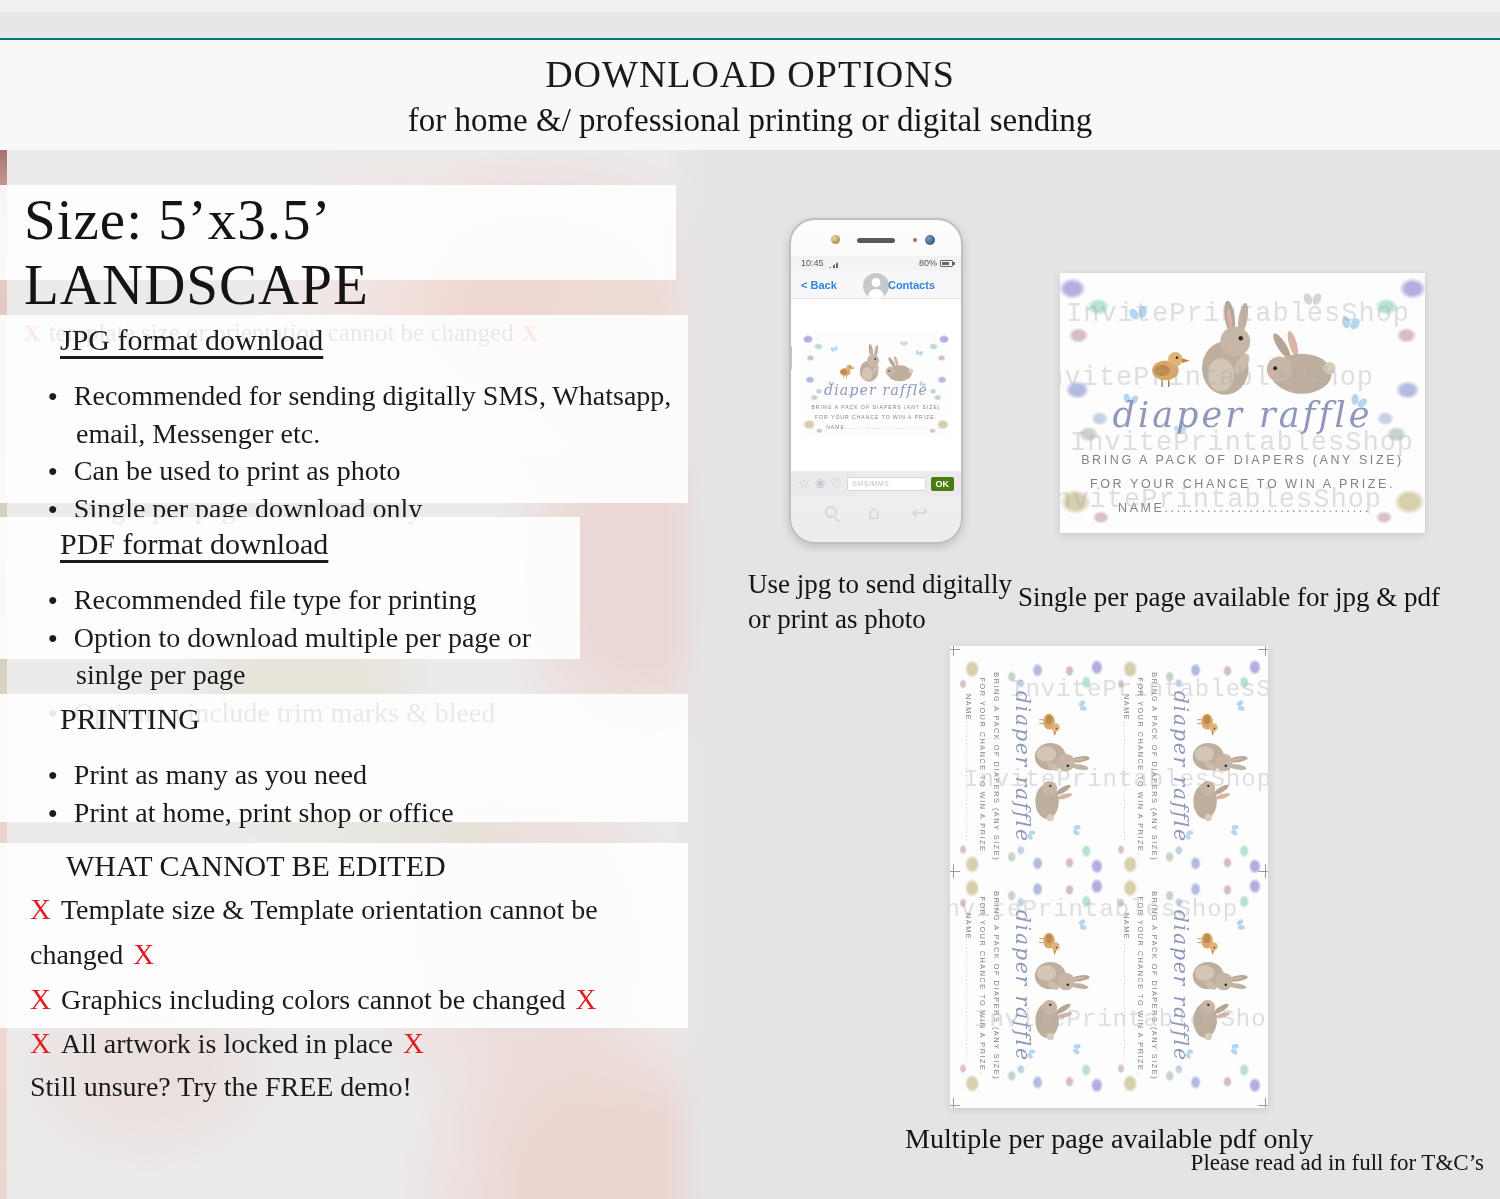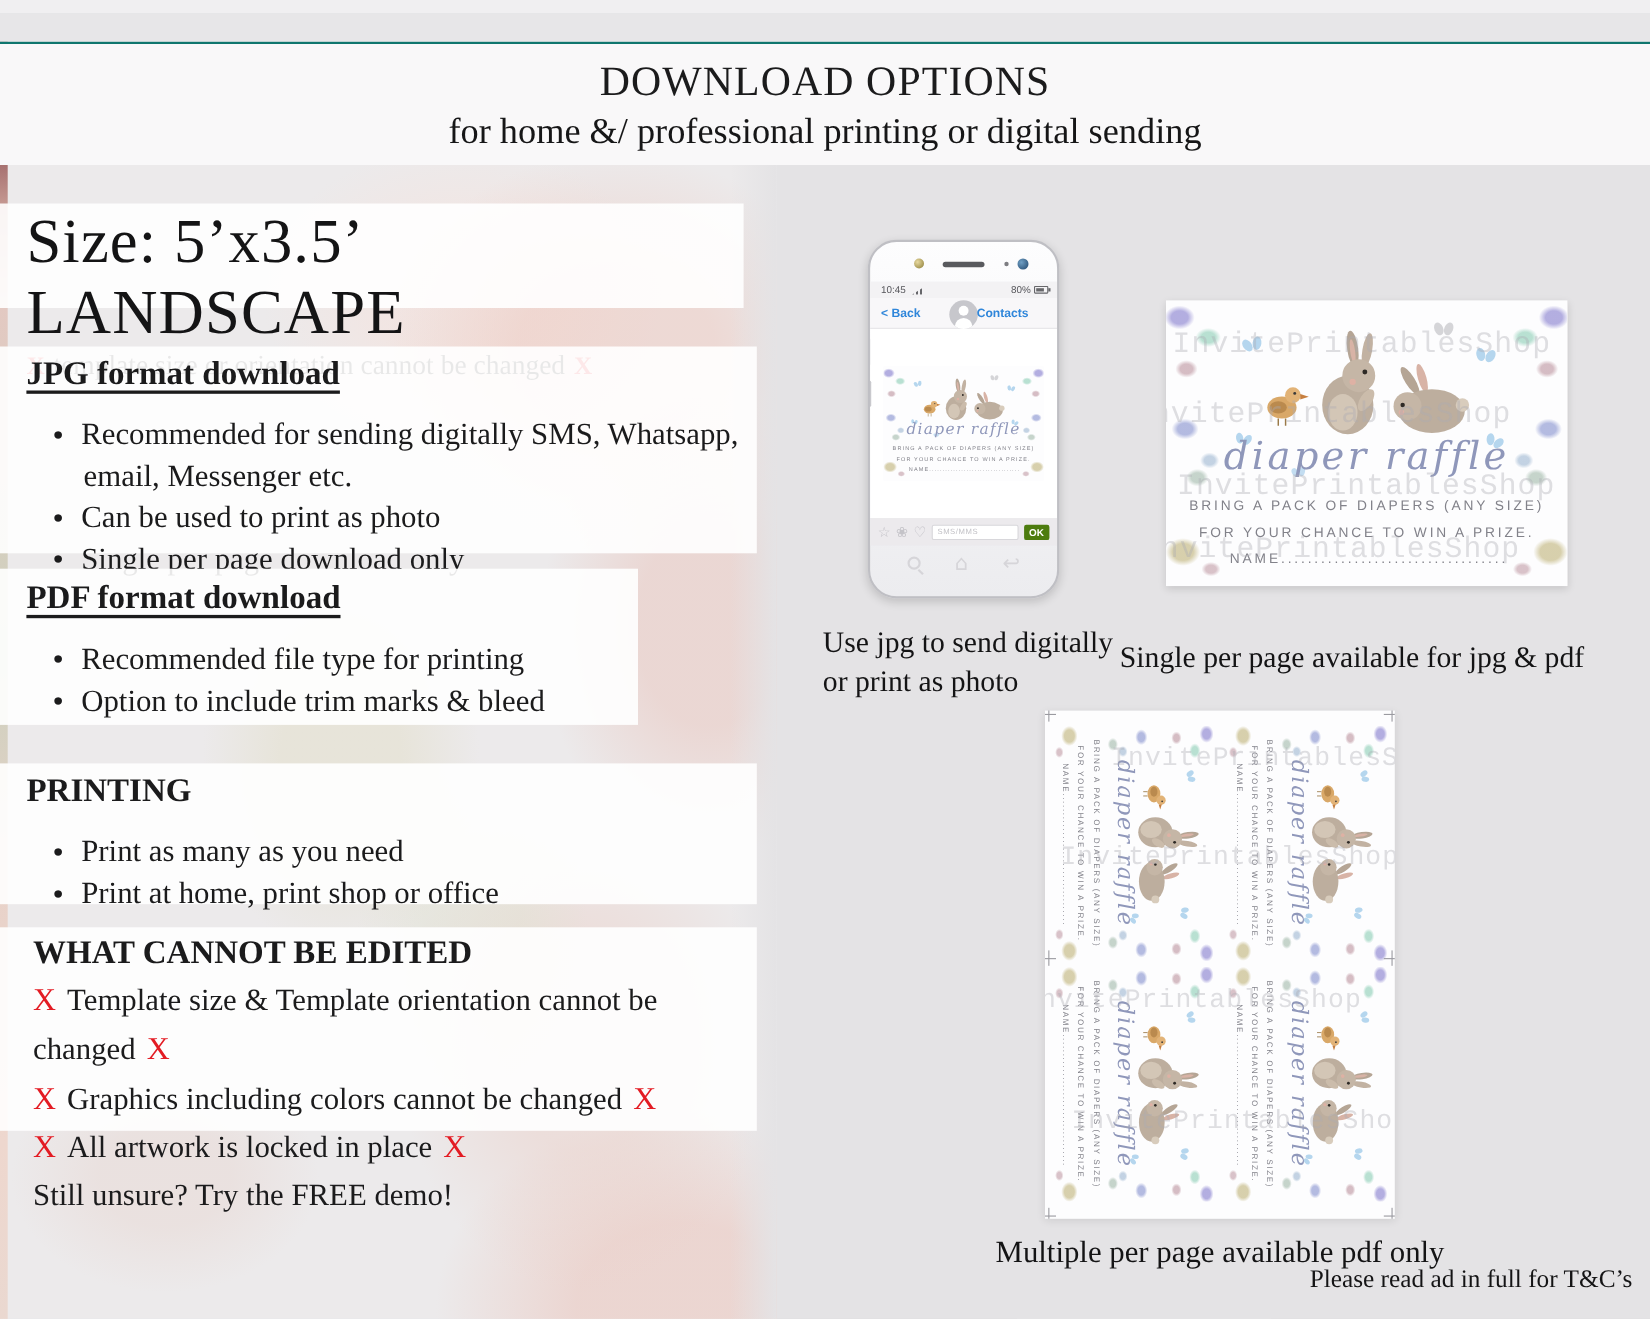--- a/index.html
+++ b/index.html
@@ -25,21 +25,21 @@
       radial-gradient(150px 220px at 430px 700px, rgba(222,224,204,.4) 30%, rgba(222,224,204,0) 70%),
       radial-gradient(240px 320px at 530px 800px, rgba(236,207,199,.45) 30%, rgba(236,207,199,0) 70%),
       radial-gradient(320px 260px at 620px 1040px, rgba(235,197,188,.55) 30%, rgba(235,197,188,0) 70%),
       radial-gradient(200px 150px at 150px 920px, rgba(231,212,206,.4) 30%, rgba(231,212,206,0) 70%);
   }
   .left-sliver { position:absolute; left:0; top:38px; width:7px; height:1161px;
     background:linear-gradient(#8c4f54 0px, #8c4f54 80px, #c79a93 150px, #e3c9c2 240px, #d9cec0 400px, #ccd0bd 560px, #e8d2c9 760px, #eed7ce 1000px, #ead8d0 100%); }
 
   
   .band { position:absolute; left:0; background:rgba(255,255,255,0.9); color:#1b1b1c; }
-  .band h3 { font-size:30px; font-weight:bold; }
+  .band h3 { font-size:30px; font-weight:normal;margin-left:36px; }
   .band h3.u { text-decoration:underline; text-underline-offset:6px; }
   .band ul { list-style:none; margin-top:20px; }
   .band li { font-size:28px; line-height:1.34; padding-left:52px; text-indent:-28px; }
   .band li::before { content:"●"; font-size:0.58em; margin-right:16px; position:relative; top:-4px; }
 
   .size-band { top:185px; width:676px; height:95px; padding:2px 0 0 24px; }
   .size-title { font-size:57px; letter-spacing:1px; color:#141415; }
   .size-note { font-size:25px; margin-top:2px; }
   .size-note .x { color:#e31b23; font-weight:bold; font-size:23px; }
   .size-note .xt { margin:0 8px; }
@@ -198,20 +198,21 @@
       <li>Recommended for sending digitally SMS, Whatsapp, email, Messenger etc.</li>
       <li>Can be used to print as photo</li>
       <li>Single per page download only</li>
     </ul>
   </section>
 
   <section class="band pdf-band">
     <h3 class="u">PDF format download</h3>
     <ul>
       <li>Recommended file type for printing</li>
+      <li>Option to download multiple per page or sinlge per page</li>
       <li>Option to include trim marks &amp; bleed</li>
     </ul>
   </section>
 
   <section class="band printing-band">
     <h3>PRINTING</h3>
     <ul>
       <li>Print as many as you need</li>
       <li>Print at home, print shop or office</li>
     </ul>

